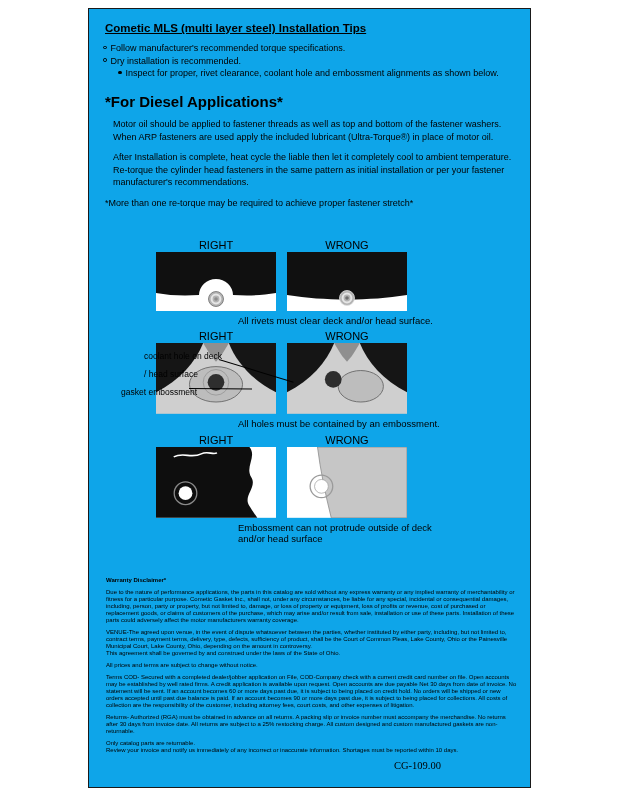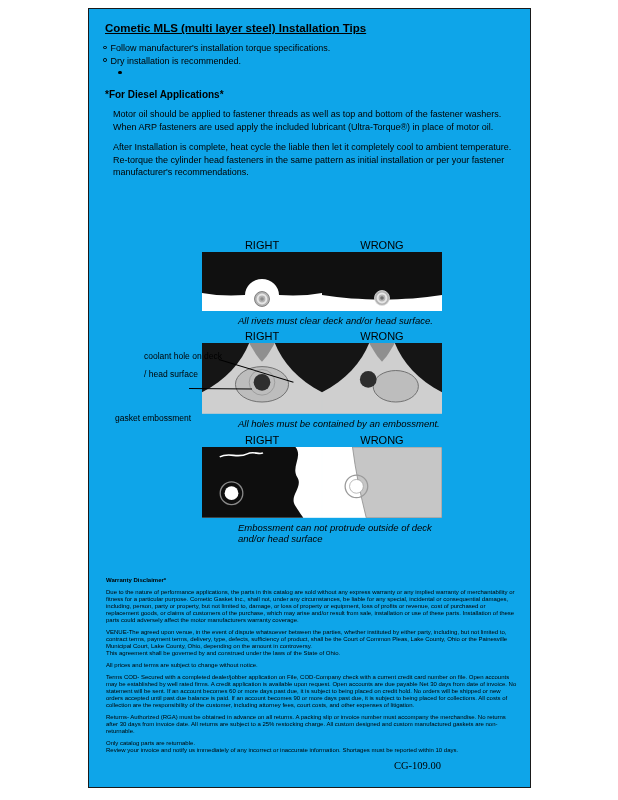--- a/index.html
+++ b/index.html
@@ -17,38 +17,38 @@
     margin:13px 16px 0 16px; font-size:11.5px; font-weight:bold;
     text-decoration:underline;
   }
   .bullets { margin:9px 0 0 14px; font-size:9px; }
   .b-row { display:flex; align-items:flex-start; margin-bottom:2.5px; line-height:10px; }
   .b-dot {
     width:3.5px; height:3.5px; border:1px solid #000; border-radius:50%;
     margin:2.5px 4px 0 0; flex:none; background:transparent;
   }
   .b-row.sub .b-dot { background:#000; border:none; width:3.5px; height:3.5px; margin-left:15px; }
-  .section-heading { margin:15px 0 2px 16px; font-size:10px; font-weight:bold; }
+  .section-heading { margin:15px 0 2px 16px; font-size:15px; font-weight:bold; }
   .para { margin:8px 0 0 24px; font-size:9px; line-height:12.5px; width:404px; }
   .note { margin:9px 0 0 16px; font-size:9px; }
 
   .diagrams { position:absolute; left:0; top:222px; width:443px; }
-  .dg-row { display:flex; margin-left:113px; }
+  .dg-row { display:flex; margin-left:67px; gap:11px; }
   .dg-col { width:120px; }
   .dg-label { text-align:center; font-size:11px; height:13px; line-height:13px; }
   .dg-img { display:block; width:120px; }
   .mt8 { margin-top:8px; }
   .mt4 { margin-top:4px; }
   .mt5 { margin-top:5px; }
-  .dg-caption { margin:4px 0 0 149px; font-size:9.5px; line-height:11px;font-style:italic; }
+  .dg-caption { margin:4px 0 0 149px; font-size:9.5px; line-height:11px; }
   .dg-caption.wrap { width:212px; }
 
   .ann { position:absolute; font-size:8.5px; line-height:18px; }
   .ann1 { left:55px; top:116px; width:80px; }
-  .ann2 { left:26px; top:152px; white-space:nowrap;margin-top:26px; }
+  .ann2 { left:32px; top:152px; white-space:nowrap; }
   .ann-line { position:absolute; height:0; border-top:1px solid #000; transform-origin:0 0; }
   .ann-line1 { left:130px; top:128px; width:78px; transform:rotate(17deg); }
   .ann-line2 { left:100px; top:157px; width:63px; transform:rotate(0.5deg); }
 
   .legal { position:absolute; left:17px; top:568px; width:412px; font-size:6px; line-height:7px; }
   .legal .lh { font-weight:bold; margin-bottom:5px; font-size:6px; }
   .legal p { margin-bottom:5px; }
   .legal p.tight { margin-bottom:0; }
 
   .doc-number { position:absolute; left:305px; top:751px; font-size:10.5px;font-family:Liberation Serif, serif; }
@@ -56,34 +56,36 @@
 </head>
 <body>
 
 <div class="page">
 
   <h1 class="title">Cometic MLS (multi layer steel) Installation Tips</h1>
 
   <div class="bullets">
     <div class="b-row">
       <span class="b-dot"></span>
-      <span>Follow manufacturer's installation torque specifications.</span>
+      <span>Follow manufacturer's recommended torque specifications.</span>
     </div>
     <div class="b-row">
       <span class="b-dot"></span>
       <span>Dry installation is recommended.</span>
     </div>
     <div class="b-row sub">
       <span class="b-dot"></span>
+      <span>Inspect for proper, rivet clearance, coolant hole and embossment alignments as shown below.</span>
     </div>
   </div>
 
   <h2 class="section-heading">*For Diesel Applications*</h2>
   <p class="para">Motor oil should be applied to fastener threads as well as top and bottom of the fastener washers. When ARP fasteners are used apply the included lubricant (Ultra-Torque®) in place of motor oil.</p>
   <p class="para">After Installation is complete, heat cycle the liable then let it completely cool to ambient temperature. Re-torque the cylinder head fasteners in the same pattern as initial installation or per your fastener manufacturer's recommendations.</p>
+  <p class="note">*More than one re-torque may be required to achieve proper fastener stretch*</p>
 
   <div class="diagrams">
 
     <div class="dg-row mt8">
       <div class="dg-col">
         <div class="dg-label">RIGHT</div>
         <svg class="dg-img" viewBox="0 0 120 59">
           <rect width="120" height="59" fill="#ffffff"></rect>
           <path fill="#101010" d="M0 0 H120 V41 C106 43.5 92 44 77 43 A17 16 0 0 0 43 43 C28 44 14 43.5 0 41 Z"></path>
           <g>

